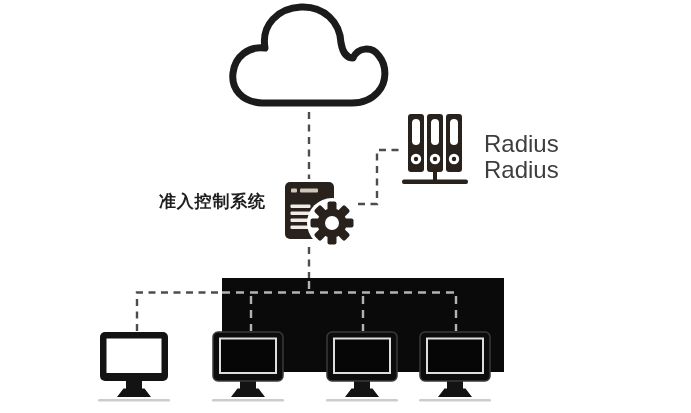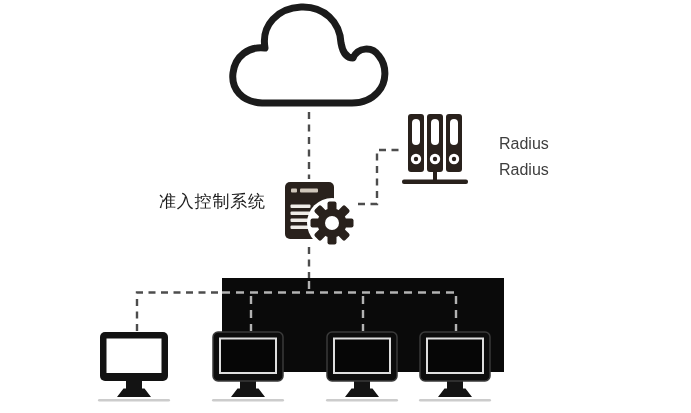--- a/index.html
+++ b/index.html
@@ -21,24 +21,25 @@
   .bezel{fill:#131313;}
   .bezelO{fill:#0c0c0c;stroke:#3a3a3a;stroke-width:1.5;}
   .screenW{fill:var(--screen-white,#ffffff);}
   .screenD{fill:#060606;stroke:#dedede;stroke-width:2;}
   .stand{fill:#131313;}
   .shadow{fill:var(--shadow,#cccccc);}
   .label-acs{
     position:absolute;left:159px;top:190px;width:112px;
     font-size:17px;letter-spacing:.8px;color:var(--label-primary,#1d1d1d);
     white-space:nowrap;
+    font-weight:bold;
   }
   .label-radius{
-    position:absolute;left:499px;top:131px;
-    font-size:16px;line-height:26px;color:var(--label-secondary,#3e3e3e);
+    position:absolute;left:484px;top:131px;
+    font-size:24px;line-height:26px;color:var(--label-secondary,#3e3e3e);
   }
 </style>
 </head>
 <body>
 
 <div class="stage">
   <svg width="691" height="413" viewBox="0 0 691 413">
 
     <path class="cloud" d="M262 103
          C 242 102, 231 89, 233 73

